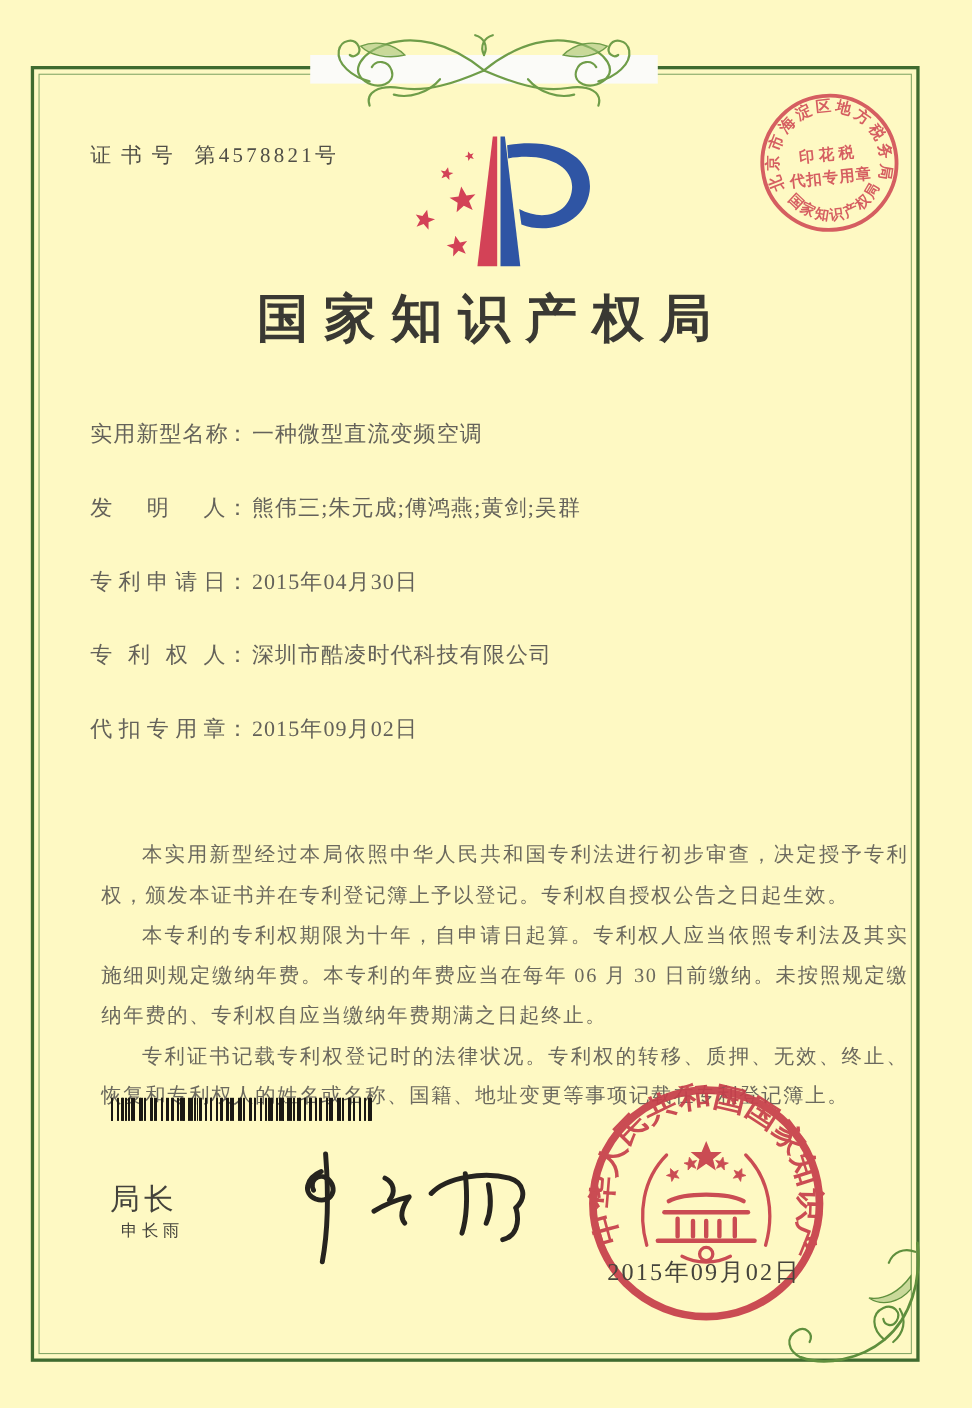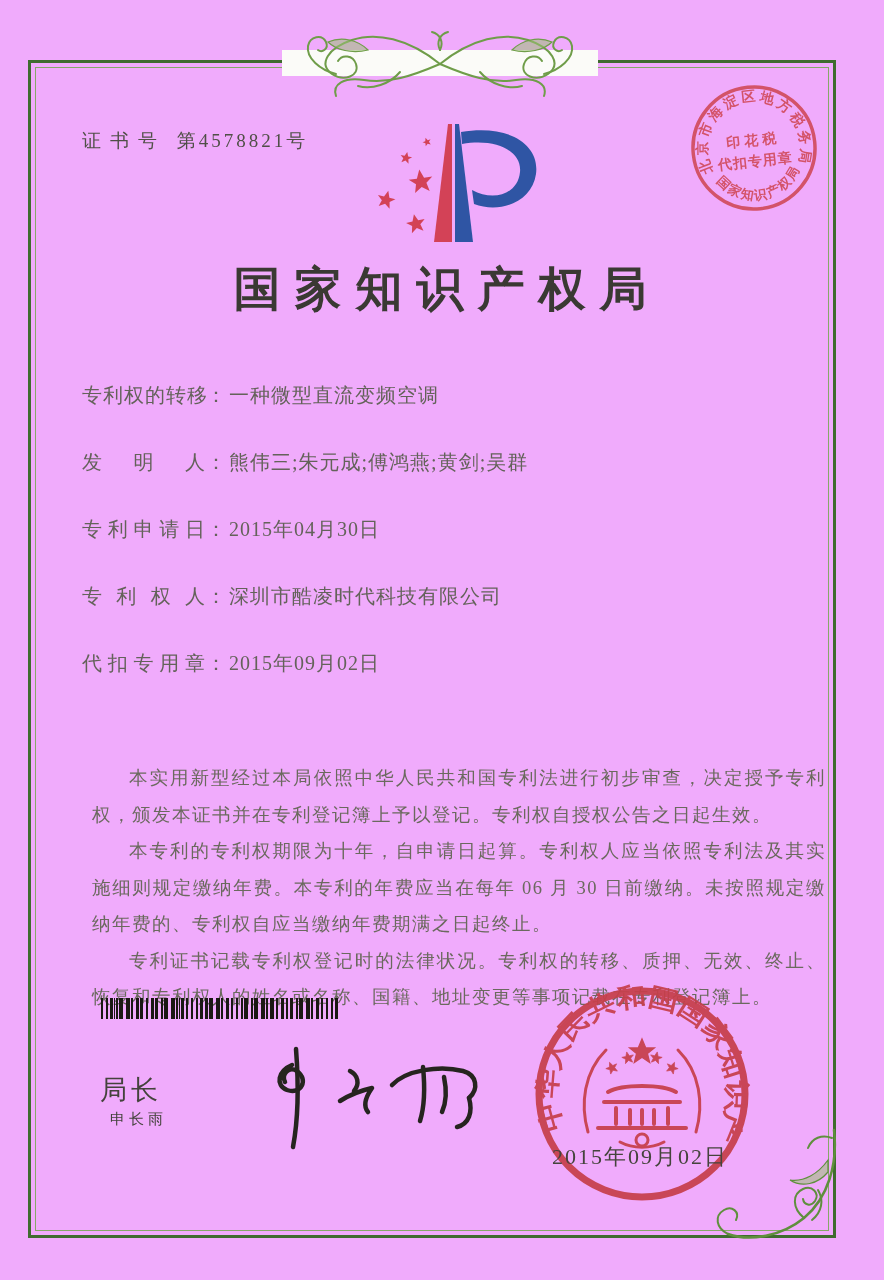--- a/index.html
+++ b/index.html
@@ -1,18 +1,18 @@
 <!DOCTYPE html>
 <html><head>
 <meta charset="utf-8">
 <style>
   html,body{margin:0;padding:0;background:#e8e8e4;}
   .page{
     position:relative;width:884px;height:1280px;margin:0 auto;
-    background:#f0abfc;overflow:hidden;
+    background:#fef9c3;overflow:hidden;
     font-family:"Liberation Serif","DejaVu Serif",serif;
     color:#55544c;
   }
   
   .frame-outer{
     position:absolute;left:28px;top:60px;width:808px;height:1178px;
     border:3px solid #3f6b2f;box-sizing:border-box;
   }
   .frame-inner{
     position:absolute;left:4px;top:4px;right:4px;bottom:4px;
@@ -142,21 +142,21 @@
       <textPath href="#stampBottomArc" startOffset="4" textLength="100" lengthAdjust="spacing">国家知识产权局</textPath>
     </text>
     <text x="66" y="63" text-anchor="middle" fill="#cf4450" font-size="14" font-weight="bold" letter-spacing="4">印花税</text>
     <text x="66" y="84" text-anchor="middle" fill="#cf4450" font-size="14" font-weight="bold" letter-spacing="1">代扣专用章</text>
   </svg>
 
   <div class="doc-title">国家知识产权局</div>
 
   <div class="fields">
     <div class="f-row">
-      <span class="f-label">专利权的转移</span><span class="f-colon">：</span><span class="f-value">一种微型直流变频空调</span>
+      <span class="f-label">实用新型名称</span><span class="f-colon">：</span><span class="f-value">一种微型直流变频空调</span>
     </div>
     <div class="f-row">
       <span class="f-label">发明人</span><span class="f-colon">：</span><span class="f-value">熊伟三;朱元成;傅鸿燕;黄剑;吴群</span>
     </div>
     <div class="f-row">
       <span class="f-label">专利申请日</span><span class="f-colon">：</span><span class="f-value">2015年04月30日</span>
     </div>
     <div class="f-row">
       <span class="f-label">专利权人</span><span class="f-colon">：</span><span class="f-value">深圳市酷凌时代科技有限公司</span>
     </div>

